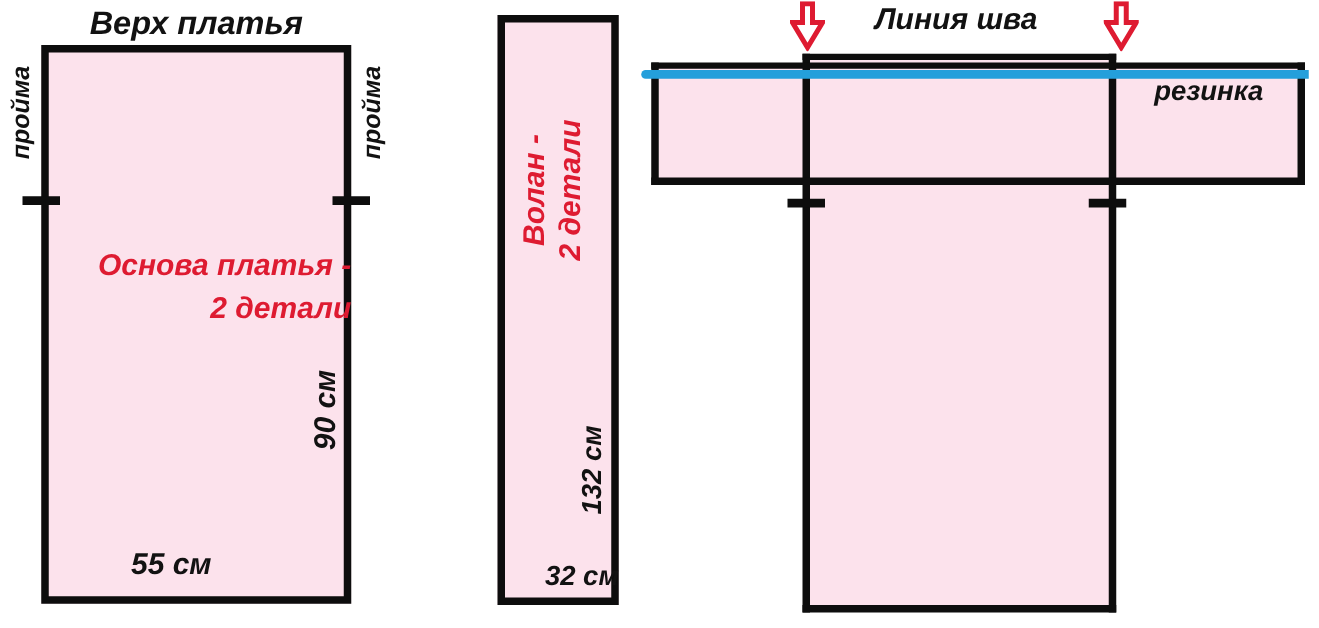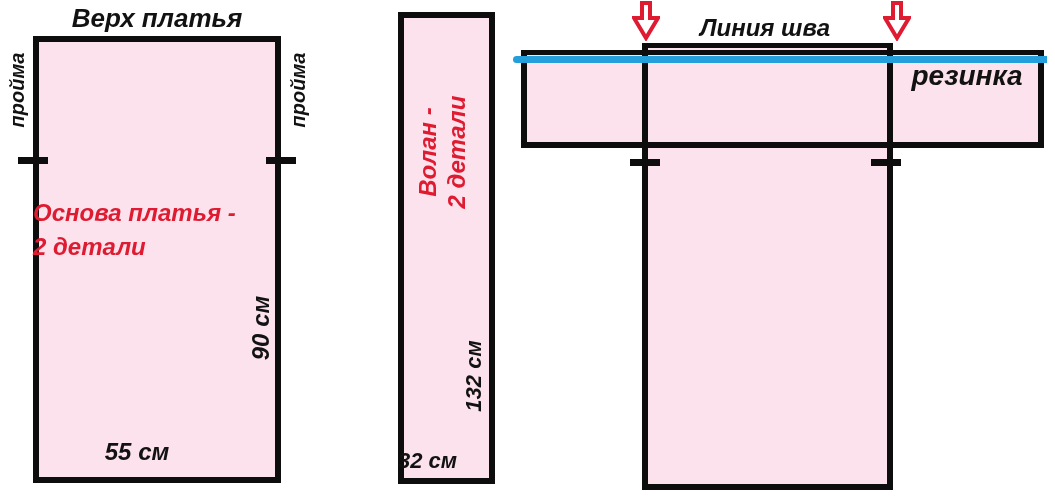--- a/index.html
+++ b/index.html
@@ -15,51 +15,51 @@
   .pinkfill{background:var(--pink);}
 
   
   .lp-title{left:33px;top:3px;width:248px;text-align:center;font-size:26px;}
   .lp-rect{left:33px;top:36px;width:248px;height:447px;box-sizing:border-box;
            border:6px solid var(--line);background:var(--pink);}
   .lp-armhole-left{left:-38px;top:77px;width:110px;height:26px;line-height:26px;font-size:20px;}
   .lp-armhole-right{left:243px;top:77px;width:110px;height:26px;line-height:26px;font-size:20px;}
   .lp-tick-l{left:18px;top:157px;width:30px;height:7px;}
   .lp-tick-r{left:266px;top:157px;width:30px;height:7px;}
-  .lp-label{left:33px;top:196px;width:248px;text-align:left;font-size:24px;line-height:34px;color:var(--red);}
+  .lp-label{left:33px;top:196px;width:248px;text-align:right;font-size:24px;line-height:34px;color:var(--red);}
   .lp-height{left:216px;top:316px;width:90px;height:24px;line-height:24px;font-size:24px;}
   .lp-width{left:77px;top:438px;width:120px;text-align:center;font-size:24px;}
 
   
   .mp-rect{left:398px;top:12px;width:97px;height:472px;box-sizing:border-box;
            border:6px solid var(--line);background:var(--pink);}
   .mp-label{left:358px;top:122px;width:170px;height:60px;transform:rotate(-90deg);
             text-align:center;font-size:24px;line-height:29px;color:var(--red);position:absolute;}
   .mp-height{left:429px;top:364px;width:90px;height:24px;line-height:24px;font-size:22px;}
-  .mp-width{left:398px;top:448px;width:97px;text-align:left;font-size:22px;}
+  .mp-width{left:398px;top:448px;width:97px;text-align:right;font-size:22px;}
 
   
-  .as-title{left:660px;top:14px;width:210px;text-align:center;font-size:24px;}
+  .as-title{left:660px;top:2px;width:210px;text-align:center;font-size:24px;}
   .as-col-fill{left:648px;top:46px;width:240px;height:438px;}
   .as-band-fill{left:527px;top:53px;width:511px;height:90px;}
   .as-col-line-left{left:642px;top:43px;width:6px;height:447px;}
   .as-col-line-right{left:887px;top:43px;width:6px;height:447px;}
   .as-col-line-top{left:642px;top:43px;width:251px;height:5px;}
   .as-col-line-bottom{left:642px;top:484px;width:251px;height:6px;}
   .as-band-line-top{left:521px;top:50px;width:523px;height:5px;}
   .as-band-line-bottom{left:521px;top:142px;width:523px;height:6px;}
   .as-band-line-left{left:521px;top:50px;width:6px;height:98px;}
   .as-band-line-right{left:1038px;top:50px;width:6px;height:98px;}
   .as-elastic{left:513px;top:56px;width:534px;height:7px;background:var(--cyan);border-radius:4px 0 0 4px;}
   .as-tick-l{left:630px;top:159px;width:30px;height:7px;}
   .as-tick-r{left:871px;top:159px;width:30px;height:7px;}
   .as-arrow-left{left:632px;top:1px;}
   .as-arrow-right{left:883px;top:1px;}
   .as-arrow-left svg,.as-arrow-right svg{display:block;}
-  .as-elastic-label{left:902px;top:60px;width:130px;text-align:center;font-size:28px;}
+  .as-elastic-label{left:902px;top:60px;width:130px;text-align:center;font-size:22px;}
 </style>
 </head>
 <body>
 
 <div class="canvas">
 
   <div>
     <div class="abs lp-title">Верх платья</div>
     <div class="abs lp-rect"></div>
     <div class="vtext lp-armhole-left">пройма</div>

